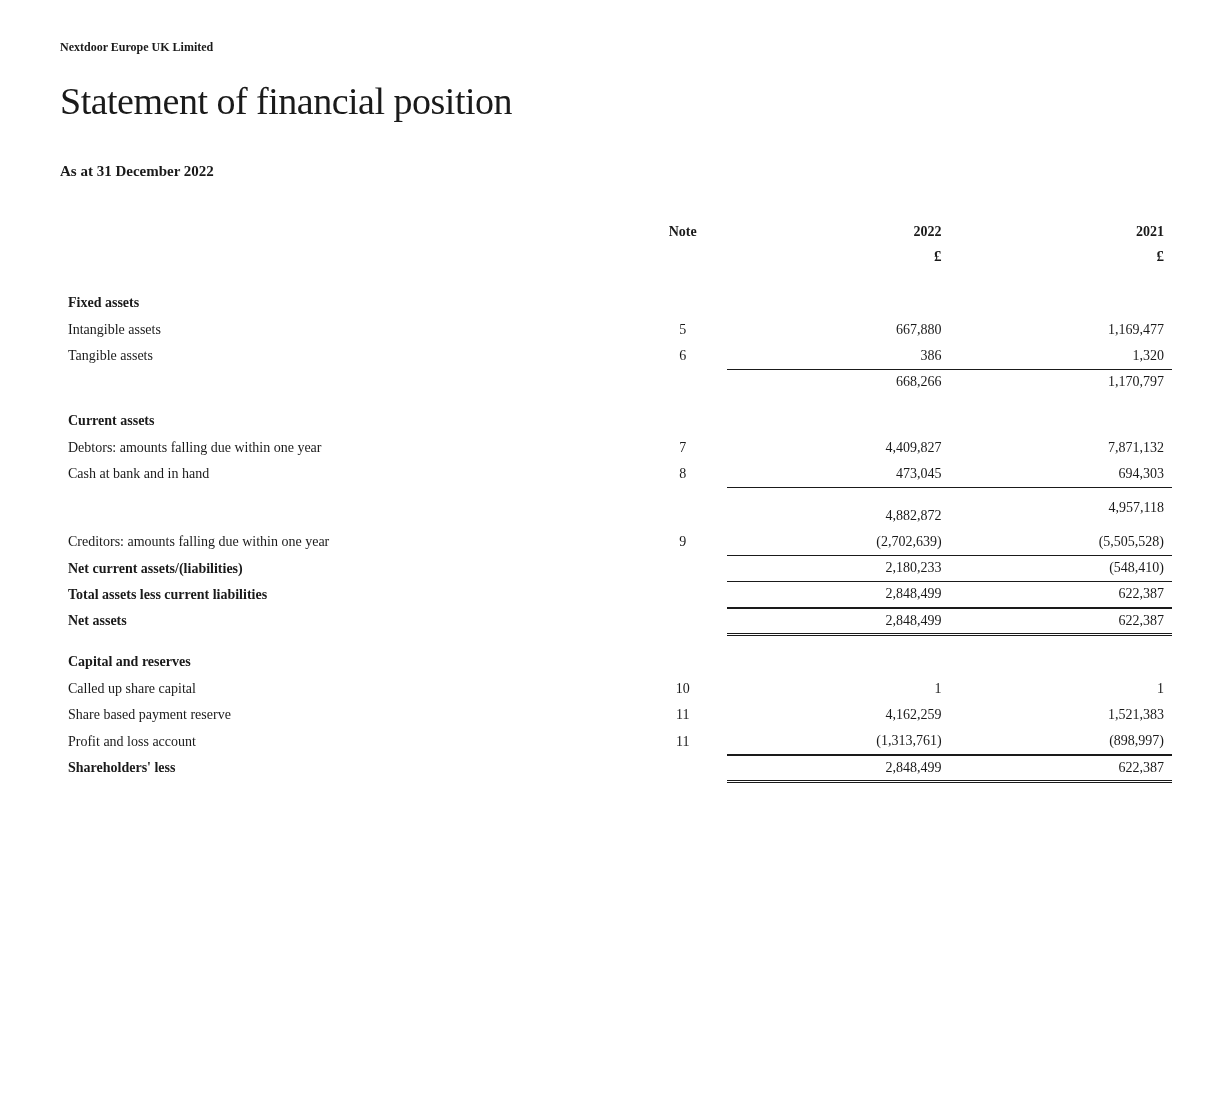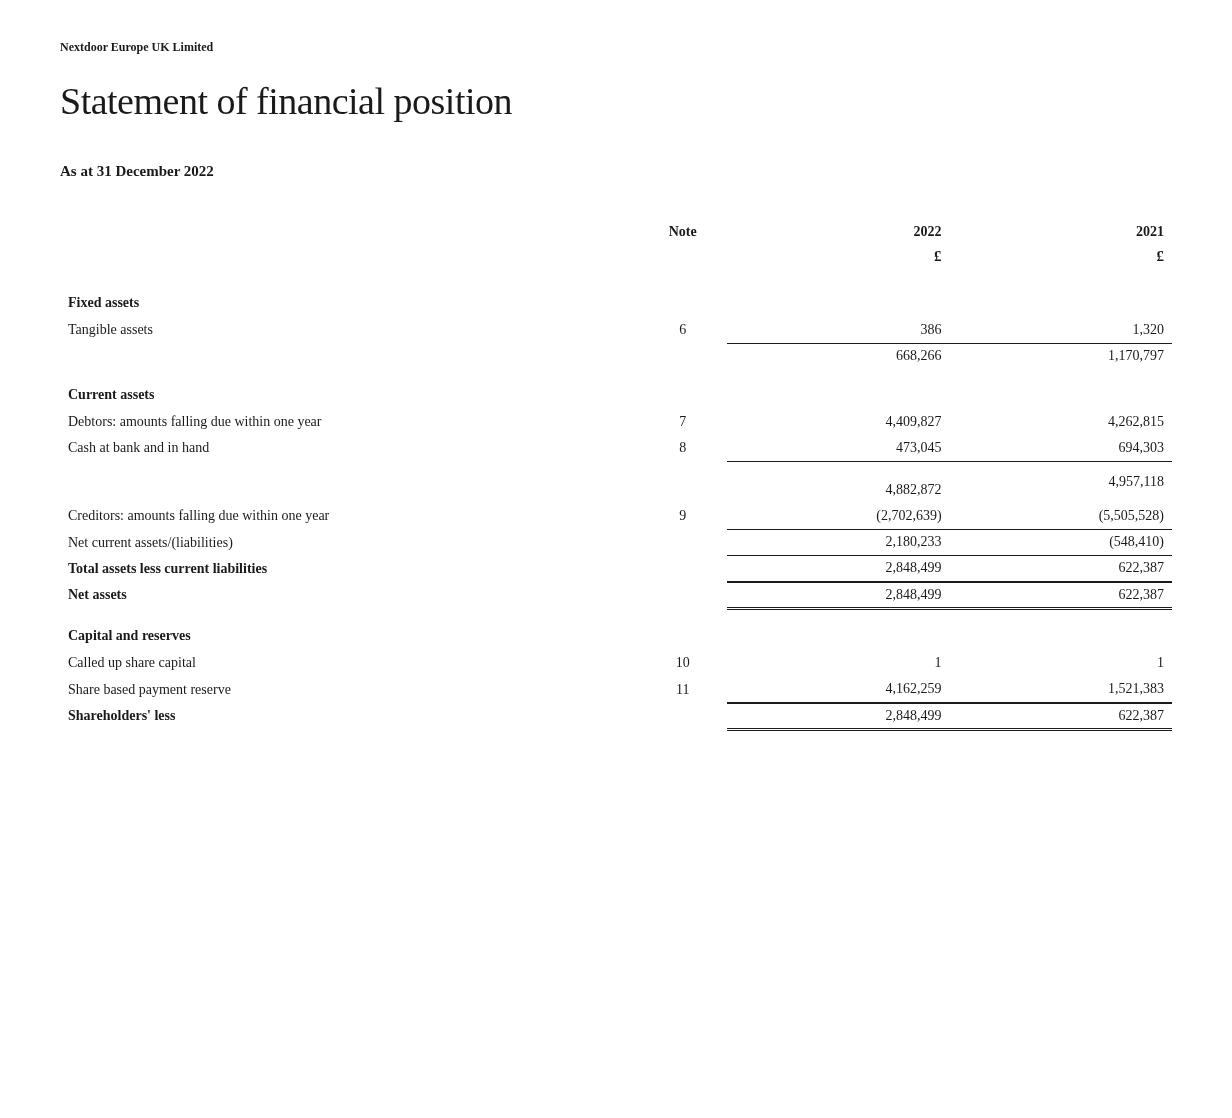--- a/index.html
+++ b/index.html
@@ -132,60 +132,66 @@
       <th class="note-header"></th>
       <th>£</th>
       <th>£</th>
     </tr>
   </thead>
   <tbody id="table-body">
   <tr class="section-header">
         <td class="label" colspan="4">Fixed assets</td>
       </tr>
       <tr>
+        <td class="label">Intangible assets</td>
+        <td class="note">5</td>
+        <td class="value">667,880</td>
+        <td class="value">1,169,477</td>
+      </tr>
+      <tr>
         <td class="label">Tangible assets</td>
         <td class="note">6</td>
         <td class="value" style="border-bottom: 1px solid #1a1a1a;">386</td>
         <td class="value" style="border-bottom: 1px solid #1a1a1a;">1,320</td>
       </tr>
       <tr class="subtotal-row">
         <td class="label"></td>
         <td class="note"></td>
         <td class="value" style="border-top:1px solid #000000; padding-top:4px;">668,266</td>
         <td class="value" style="border-top:1px solid #1a1a1a; padding-top:4px;">1,170,797</td>
       </tr>
       <tr class="section-header">
         <td class="label" colspan="4">Current assets</td>
       </tr>
       <tr>
         <td class="label">Debtors: amounts falling due within one year</td>
         <td class="note">7</td>
         <td class="value">4,409,827</td>
-        <td class="value">4,262,815</td>
+        <td class="value">7,871,132</td>
       </tr>
       <tr>
         <td class="label">Cash at bank and in hand</td>
         <td class="note">8</td>
         <td class="value" style="border-bottom: 1px solid #1a1a1a;">473,045</td>
         <td class="value" style="border-bottom: 1px solid #1a1a1a;">694,303</td>
       </tr>
       <tr class="subtotal-row">
         <td class="label"></td>
         <td class="note"></td>
         <td class="value" style="border-top:1px solid #1a1a1a; padding-top:20px;">4,882,872</td>
         <td class="value" style="border-top:1px solid #1a1a1a; padding-top:4px;text-align:right;">4,957,118</td>
       </tr>
       <tr>
         <td class="label">Creditors: amounts falling due within one year</td>
         <td class="note">9</td>
         <td class="value" style="border-bottom: 1px solid #1a1a1a;">(2,702,639)</td>
         <td class="value" style="border-bottom: 1px solid #1a1a1a;">(5,505,528)</td>
       </tr>
       <tr>
-        <td class="label" style="font-weight:normal;">Net current assets/(liabilities)</td>
+        <td class="label" style="font-weight:bold;">Net current assets/(liabilities)</td>
         <td class="note"></td>
         <td class="value" style="border-top:1px solid #1a1a1a; padding-top:4px;">2,180,233</td>
         <td class="value" style="border-top:1px solid #1a1a1a; padding-top:4px;">(548,410)</td>
       </tr>
       <tr>
         <td class="label" style="font-weight:bold;">Total assets less current liabilities</td>
         <td class="note"></td>
         <td class="value" style="border-top:1px solid #1a1a1a; padding-top:4px;">2,848,499</td>
         <td class="value" style="border-top:1px solid #1a1a1a; padding-top:4px;">622,387</td>
       </tr>
@@ -204,19 +210,25 @@
         <td class="value">1</td>
         <td class="value">1</td>
       </tr>
       <tr>
         <td class="label">Share based payment reserve</td>
         <td class="note">11</td>
         <td class="value">4,162,259</td>
         <td class="value">1,521,383</td>
       </tr>
       <tr>
+        <td class="label">Profit and loss account</td>
+        <td class="note">11</td>
+        <td class="value" style="border-bottom: 1px solid #1a1a1a;">(1,313,761)</td>
+        <td class="value" style="border-bottom: 1px solid #1a1a1a;">(898,997)</td>
+      </tr>
+      <tr>
         <td class="label" style="font-weight:bold;">Shareholders' less</td>
         <td class="note"></td>
         <td class="value" style="border-top:2px solid #1a1a1a; border-bottom:3px double #1a1a1a; padding-top:4px; padding-bottom:4px;">2,848,499</td>
         <td class="value" style="border-top:2px solid #1a1a1a; border-bottom:3px double #1a1a1a; padding-top:4px; padding-bottom:4px;">622,387</td>
       </tr>
     </tbody>
 </table>
 
 </body></html>

